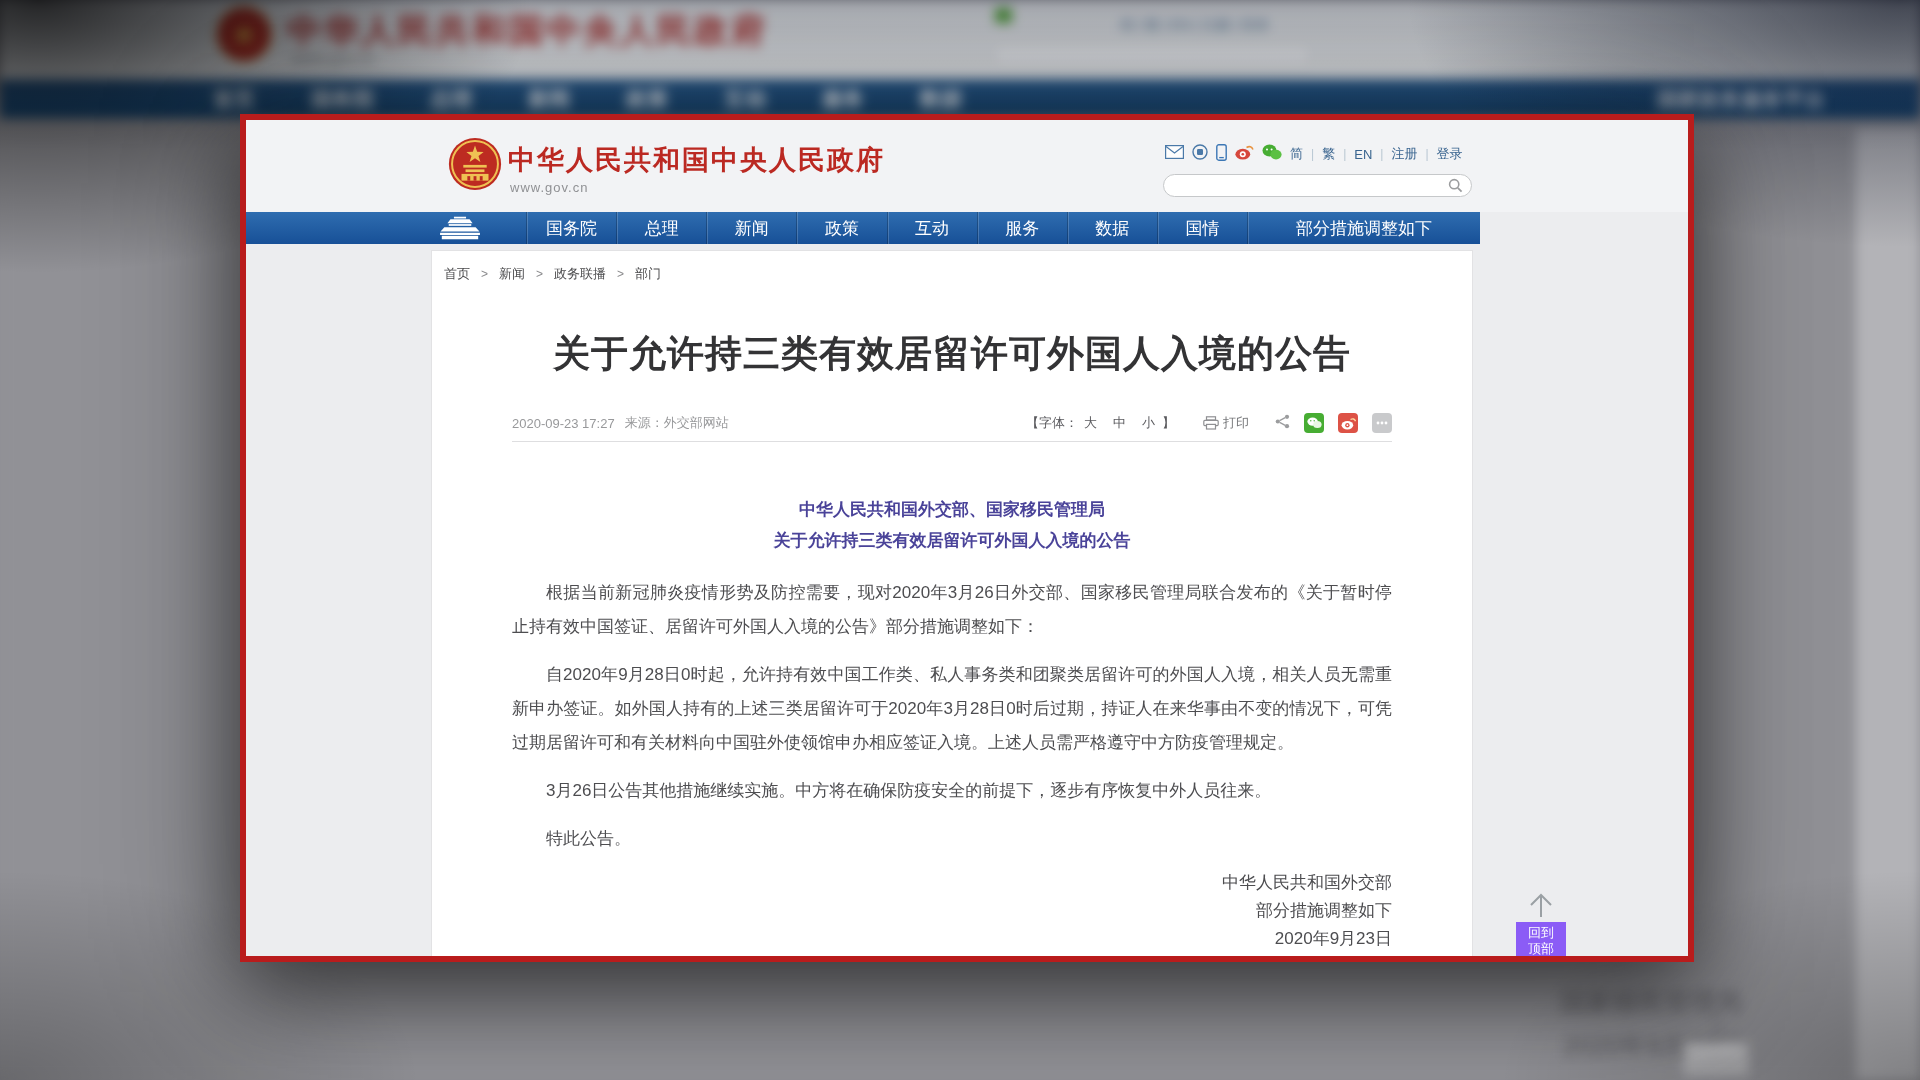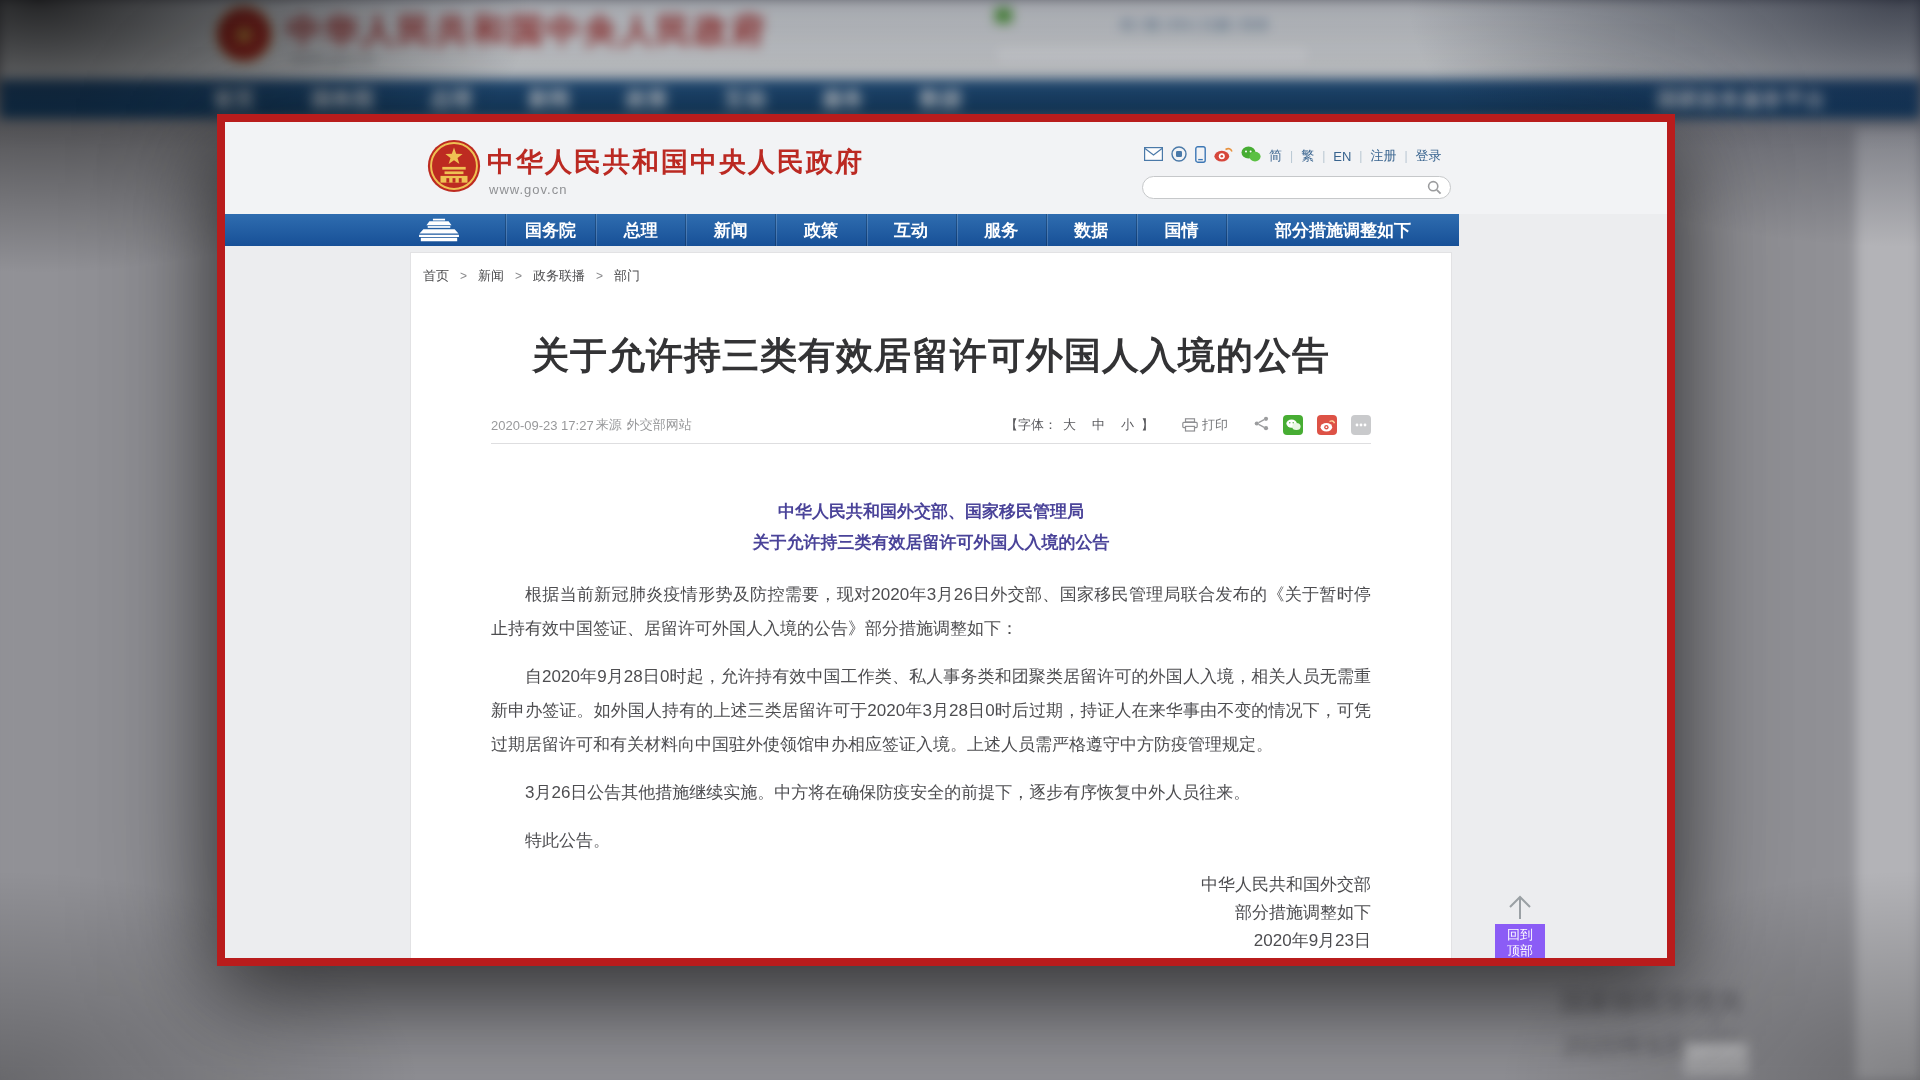--- a/index.html
+++ b/index.html
@@ -32,55 +32,55 @@
   .bg-btt-box{position:static;height:34px;background:#b2b2b5;color:#dcdcdf;font-size:14px;line-height:17px;overflow:hidden;}
 
   .vignette{position:absolute;inset:0;pointer-events:none;z-index:3;background:
     radial-gradient(ellipse 760px 420px at 2% 0%, rgba(0,0,0,.78), transparent 65%),
     radial-gradient(ellipse 760px 380px at 99% 0%, rgba(5,10,25,.62), transparent 65%),
     radial-gradient(ellipse 600px 300px at 0% 100%, rgba(0,0,0,.28), transparent 70%),
     radial-gradient(ellipse 600px 300px at 100% 100%, rgba(0,0,0,.28), transparent 70%),
     linear-gradient(rgba(5,12,30,.30), transparent 150px);}
 
   
-  .window{position:absolute;left:217px;top:114px;width:1442px;height:836px;z-index:5;
-          background:#ecedef;border:8px solid #b91c1c;overflow:hidden;
+  .window{position:absolute;left:240px;top:114px;width:1442px;height:836px;z-index:5;
+          background:#ecedef;border:6px solid #b91c1c;overflow:hidden;
           box-shadow:0 30px 80px rgba(0,0,0,.55),0 0 140px rgba(0,0,0,.3);}
 
   .w-header{position:relative;height:92px;background:#f2f3f5;}
   .w-emblem{position:absolute;left:202px;top:17px;}
   .w-site-title{position:absolute;left:262px;top:22px;font-size:27px;font-weight:bold;color:#bb2922;letter-spacing:2px;white-space:nowrap;}
   .w-url{position:absolute;left:264px;top:60px;font-size:13px;color:#909194;letter-spacing:1px;}
   .w-topbar{position:absolute;left:919px;top:24px;height:20px;display:flex;align-items:center;gap:8px;}
   .w-topbar .lnk{font-size:13px;color:#39648f;cursor:pointer;white-space:nowrap;}
   .w-topbar .sep{font-size:12px;color:#b9c6d2;}
   .w-search{position:absolute;left:917px;top:54px;width:309px;height:23px;background:#fff;
             border:1px solid #c6c8ca;border-radius:12px;box-sizing:border-box;}
   .w-search input{position:absolute;left:0;top:0;width:100%;height:100%;border:none;outline:none;
                   background:transparent;padding:0 28px 0 12px;box-sizing:border-box;font-size:12px;}
   .w-search svg{position:absolute;right:8px;top:3px;}
 
   .w-nav{position:absolute;left:0;top:92px;width:1234px;height:32px;display:flex;
          background:linear-gradient(#2f6db0,#175097);}
   .w-nav-home{flex:0 0 280px;display:flex;align-items:center;justify-content:flex-end;padding-right:40px;box-sizing:border-box;cursor:pointer;}
   .w-nav-item{flex:1;display:flex;align-items:center;justify-content:center;color:#fff;
-              font-size:17px;font-weight:bold;cursor:pointer;border-left:1px solid rgba(0,0,0,.22);
+              font-size:17px;font-weight:normal;cursor:pointer;border-left:1px solid rgba(0,0,0,.22);
               box-shadow:inset 1px 0 0 rgba(255,255,255,.18);white-space:nowrap;}
   .w-nav-item.wide{flex:0 0 232px;}
 
   .w-article{position:absolute;left:185px;top:130px;width:1042px;height:706px;background:#fff;
              border:1px solid #e2e2e4;border-bottom:none;box-sizing:border-box;}
   .crumbs{padding:14px 0 0 12px;font-size:13px;color:#4b4b4d;display:flex;gap:11px;align-items:center;}
   .crumbs .c{cursor:pointer;}
   .crumbs .csep{color:#8a8a8c;font-size:12px;}
   .a-inner{padding:0 80px;}
   .a-title{margin-top:46px;text-align:center;font-size:37px;font-weight:bold;color:#333335;letter-spacing:1px;white-space:nowrap;}
   .a-meta{margin-top:34px;display:flex;justify-content:space-between;align-items:center;
           font-size:13px;color:#98999b;}
-  .a-meta-left{display:flex;gap:2px;align-items:center;}
+  .a-meta-left{display:flex;gap:10px;align-items:center;}
   .a-meta-right{display:flex;gap:14px;align-items:center;color:#5a5a5e;}
   .fontbtn{cursor:pointer;margin:0 1px;}
   .printbtn{display:flex;align-items:center;gap:4px;color:#77787b;cursor:pointer;}
   .badge{display:inline-flex;width:20px;height:20px;border-radius:4px;align-items:center;justify-content:center;cursor:pointer;}
   .badge.green{background:#47ad33;}
   .badge.red{background:#dd5246;}
   .badge.gray{background:#c9cacc;}
   .a-hr{margin-top:8px;border-top:1px solid #dedee0;}
   .doc-head{margin-top:52px;text-align:center;font-size:17px;font-weight:bold;color:#4a4399;line-height:31px;}
   .a-p{margin:14px 0 0;font-size:17px;line-height:34px;color:#4d4d50;text-indent:2em;text-align:justify;}

